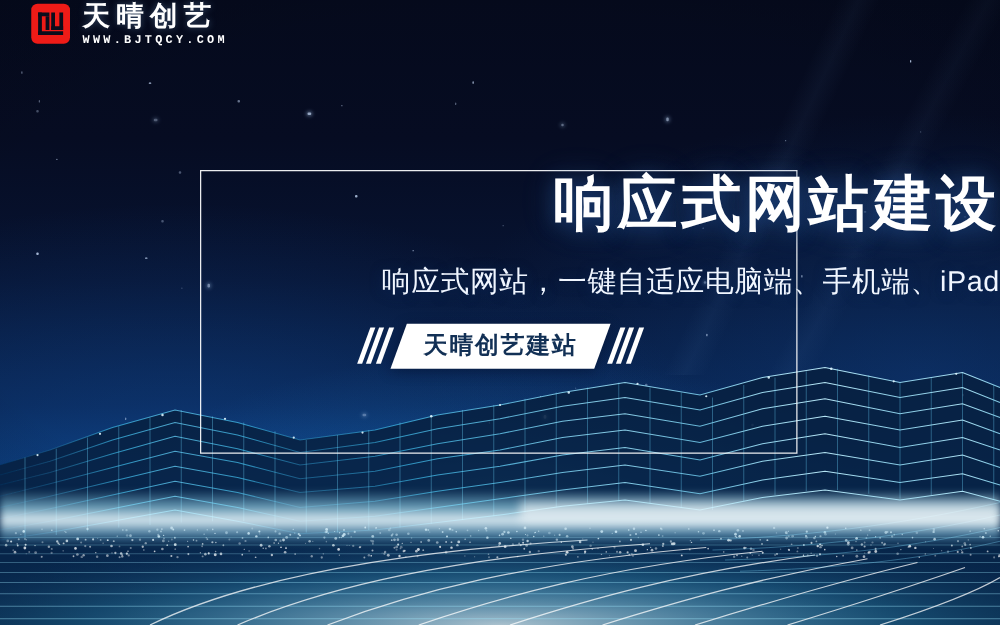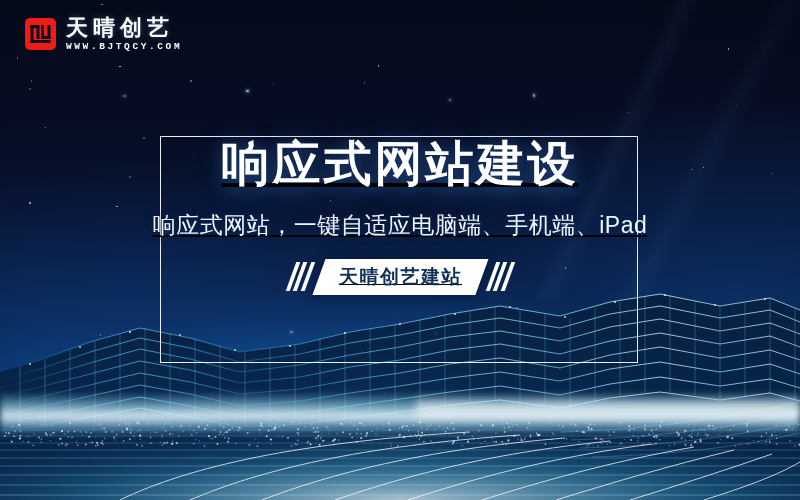--- a/index.html
+++ b/index.html
@@ -60,21 +60,21 @@
     pointer-events:none;
   }
   .glowband2{
     position:absolute;left:52%;right:0;bottom:78px;height:26px;
     background:linear-gradient(180deg, rgba(255,255,255,0) 0%, rgba(255,255,255,.85) 50%, rgba(255,255,255,0) 100%);
     filter:blur(4px);opacity:.85;pointer-events:none;
   }
 
   
   .logo{
-    position:absolute;left:24px;top:17px;
+    position:absolute;left:24px;top:2px;
     display:flex;align-items:center;gap:9px;
     z-index:30;
   }
   .logo-mark{
     position:relative;width:33px;height:34px;flex:0 0 auto;
   }
   .logo-text{display:flex;flex-direction:column;gap:3px;}
   .logo-cn{
     font-size:22px;font-weight:700;color:#ffffff;
     letter-spacing:5px;line-height:1;
@@ -89,21 +89,21 @@
   .frame{
     position:absolute;
     left:160px;top:136px;width:478px;height:227px;
     border:1.6px solid rgba(255,255,255,.92);
     z-index:20;
     box-sizing:border-box;
   }
 
   .content{
     position:absolute;left:0;right:0;top:140px;
-    z-index:25;text-align:center;text-decoration:underline;
+    z-index:25;text-align:right;
   }
 
   .title{
     font-size:48px;font-weight:700;color:#ffffff;
     letter-spacing:3px;line-height:1;
     margin:0;padding:0;
     text-shadow:0 2px 14px rgba(20,60,120,.75), 0 0 26px rgba(120,180,255,.28);
   }
 
   .subtitle{

